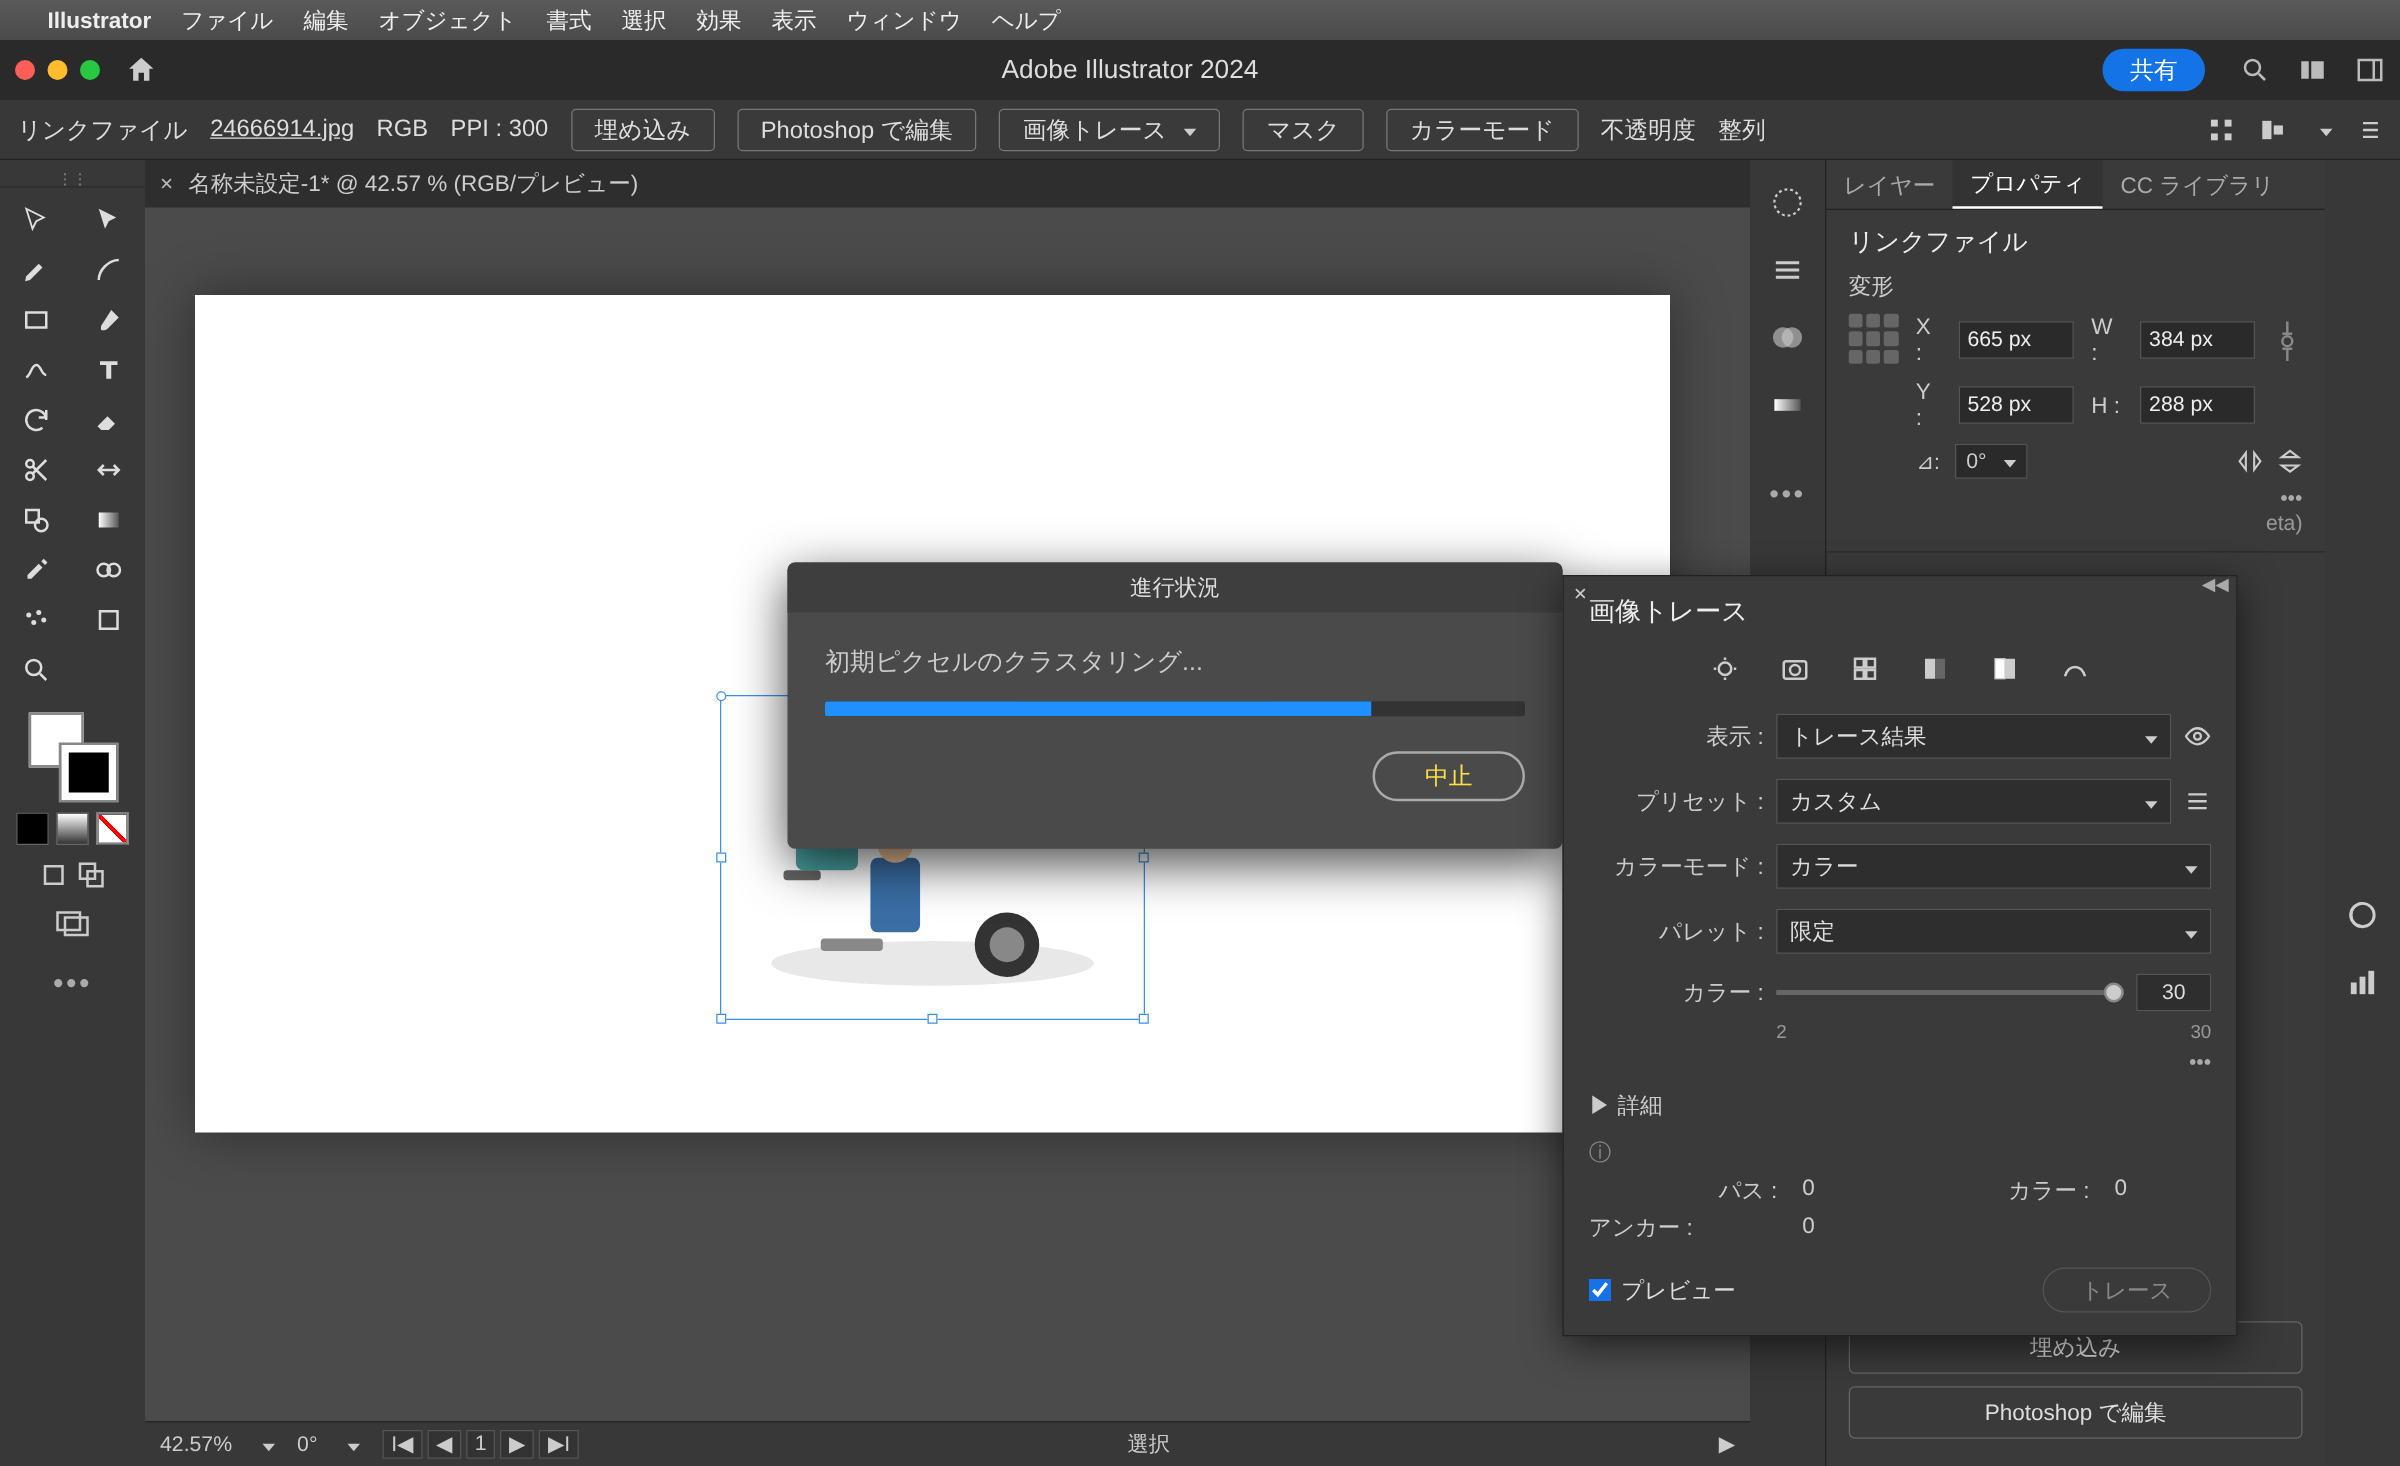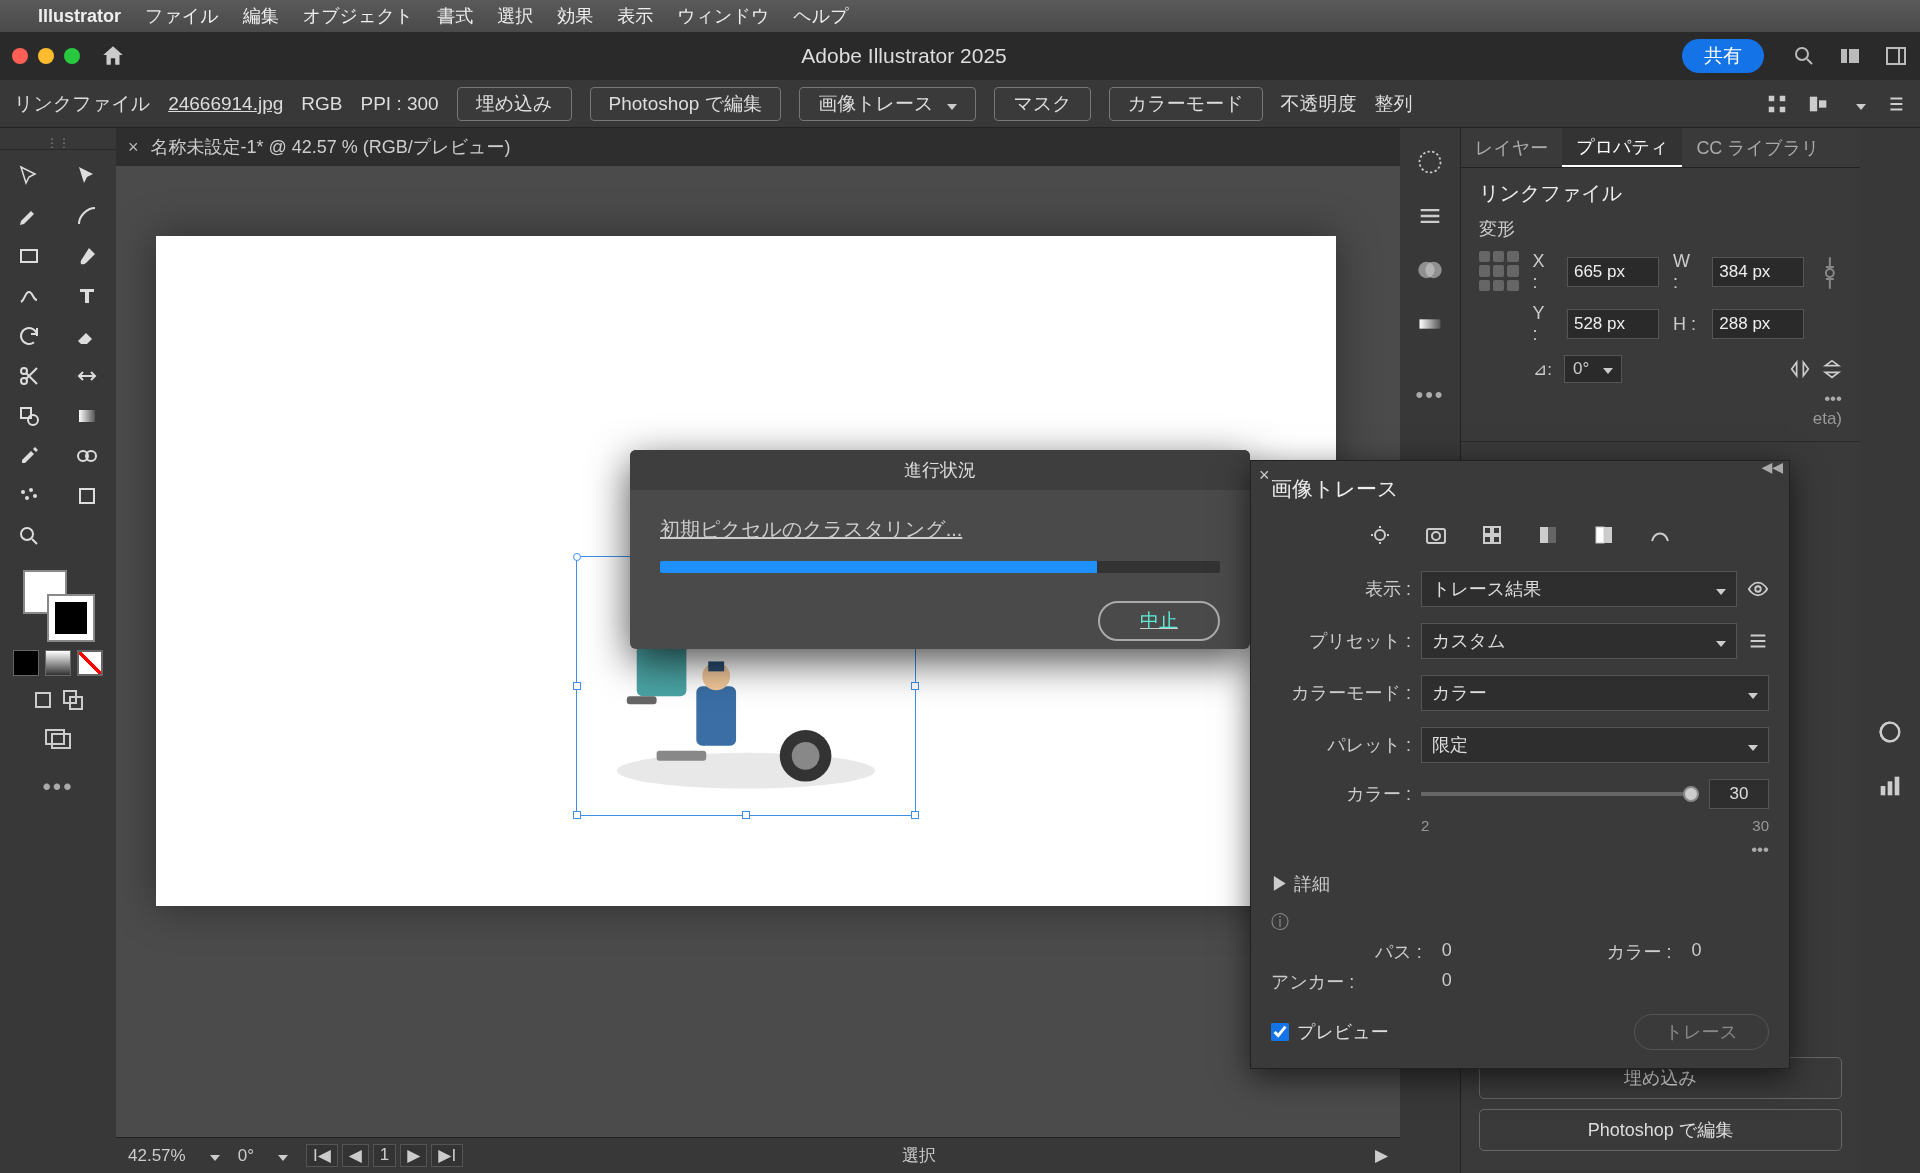--- a/index.html
+++ b/index.html
@@ -74,26 +74,26 @@
 .transgrid{display:grid;grid-template-columns:auto auto auto auto;gap:10px 14px;align-items:center;font-size:18px;}
 .transgrid input{width:92px;background:#2a2a2a;border:1px solid #555;color:#eee;padding:4px 6px;font-size:17px;}
 .refpt{width:40px;height:40px;display:grid;grid-template-columns:repeat(3,1fr);grid-template-rows:repeat(3,1fr);gap:3px;}
 .refpt div{background:#666;border-radius:2px;}
 .qa-title{color:#ccc;font-size:19px;margin:4px 0 10px;}
 .qa-btn{display:block;width:100%;border:1px solid #666;background:#3a3a3a;color:#ddd;padding:8px;margin-bottom:10px;border-radius:5px;font-size:18px;text-align:center;}
 
 
 .dialog { position:absolute; left:630px; top:450px; width:620px; background:#4a4a4a; border-radius:6px; box-shadow:0 12px 40px rgba(0,0,0,.7); }
 .dialog .dtitle{height:40px;background:#3e3e3e;border-radius:6px 6px 0 0;display:flex;align-items:center;justify-content:center;color:#ddd;font-size:18px;}
-.dialog .dbody{padding:26px 30px 8px;text-decoration:underline;}
+.dialog .dbody{padding:26px 30px 38px;}
 .dialog .msg{color:#ccc;font-size:20px;margin-bottom:18px;}
 .dialog .pbar{height:12px;background:#333;border-radius:2px;overflow:hidden;}
 .dialog .pfill{height:100%;background:#1e90ff;width:78%;}
 .dialog .dbtns{display:flex;justify-content:flex-end;margin-top:28px;}
-.dialog .dbtn{border:2px solid #aaa;border-radius:20px;padding:5px 40px;color:#5eead4;background:transparent;font-size:19px;}
+.dialog .dbtn{border:2px solid #aaa;border-radius:20px;padding:5px 40px;color:#fde047;background:transparent;font-size:19px;}
 
 
 .tracepanel { position:absolute; left:1250px; top:460px; width:540px; background:#3a3a3a; border:1px solid #222; box-shadow:0 8px 30px rgba(0,0,0,.6);}
 .tracepanel .tpclose{position:absolute;top:4px;left:8px;color:#ccc;font-size:18px;}
 .tracepanel .tptxt{position:absolute;top:-2px;right:6px;color:#aaa;font-size:14px;}
 .tracepanel .tptitle{padding:14px 20px 10px;color:#eee;font-size:21px;}
 .tracepanel .iconrow{display:flex;gap:28px;justify-content:center;padding:8px 0 14px;color:#ccc;}
 .tracepanel .iconrow span{width:28px;height:28px;display:inline-flex;align-items:center;justify-content:center;}
 .tracepanel .row{display:flex;align-items:center;gap:10px;padding:8px 20px;}
 .tracepanel .row label{width:140px;text-align:right;color:#ccc;font-size:18px;}
@@ -129,21 +129,21 @@
 
 <div class="winrow">
   <div class="traffic">
     <div class="tl r"></div>
     <div class="tl y"></div>
     <div class="tl g"></div>
   </div>
   <svg class="homeicon" viewBox="0 0 24 24" fill="currentColor">
       <path d="M12 3l9 8h-3v9h-4v-6h-4v6H6v-9H3z"></path>
     </svg>
-  <div class="wintitle">Adobe Illustrator 2025</div>
+  <div class="wintitle">Adobe Illustrator 2024</div>
   <div class="share-btn">共有</div>
   <div class="winicons">
     <svg viewBox="0 0 24 24" fill="none" stroke="currentColor" stroke-width="2">
         <circle cx="10" cy="10" r="6"></circle>
         <path d="m20 20-5-5"></path>
       </svg>
     <svg viewBox="0 0 24 24" fill="currentColor">
         <rect x="3" y="5" width="6" height="14"></rect>
         <rect x="11" y="5" width="10" height="14"></rect>
       </svg>

